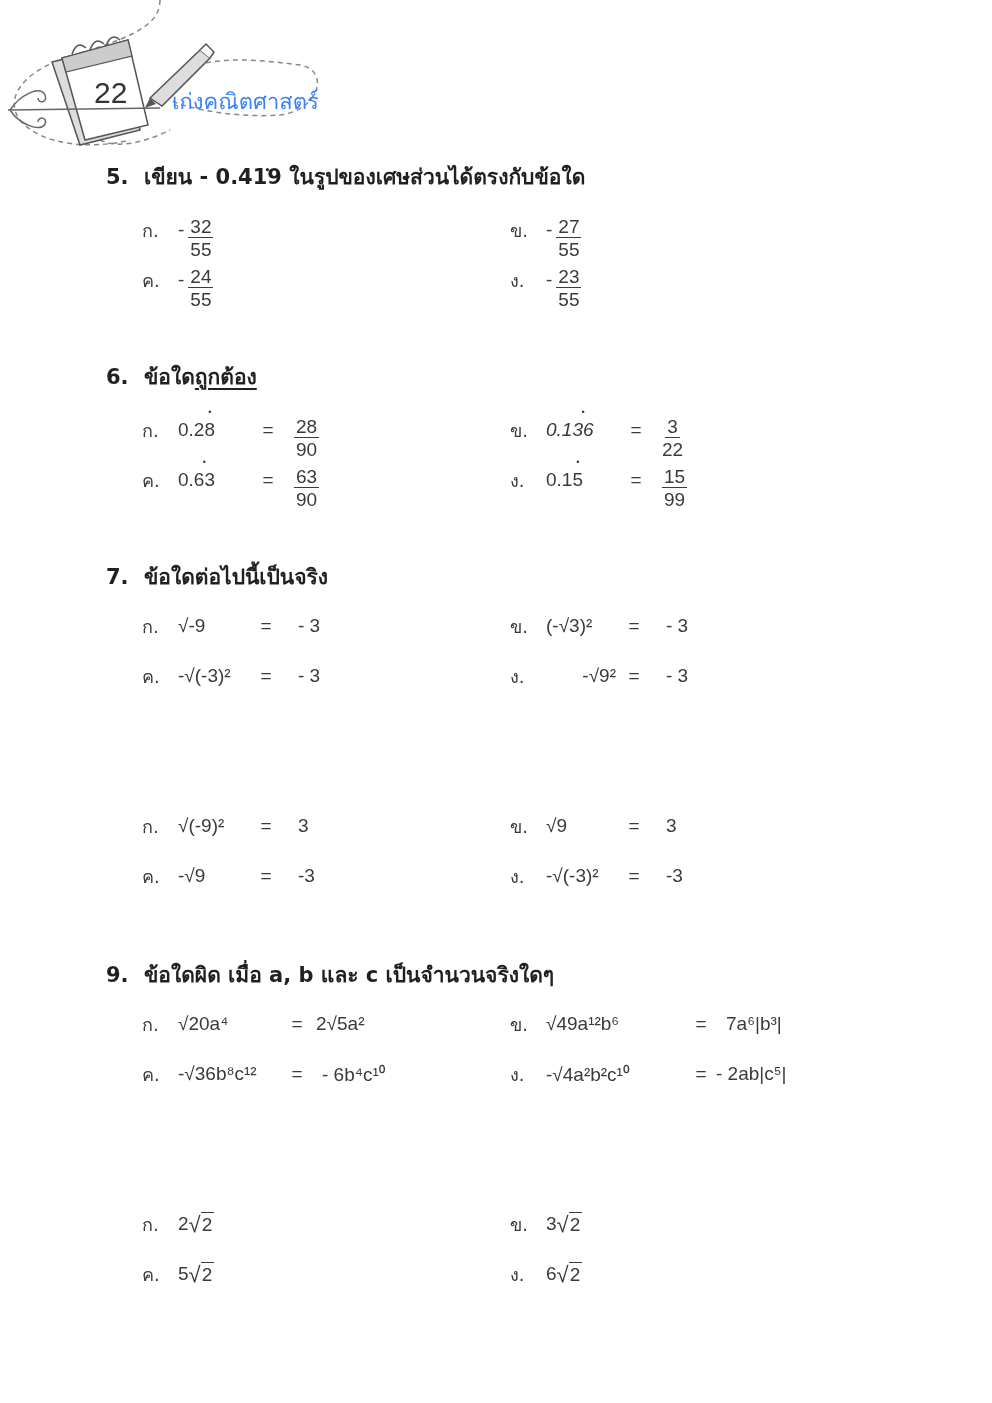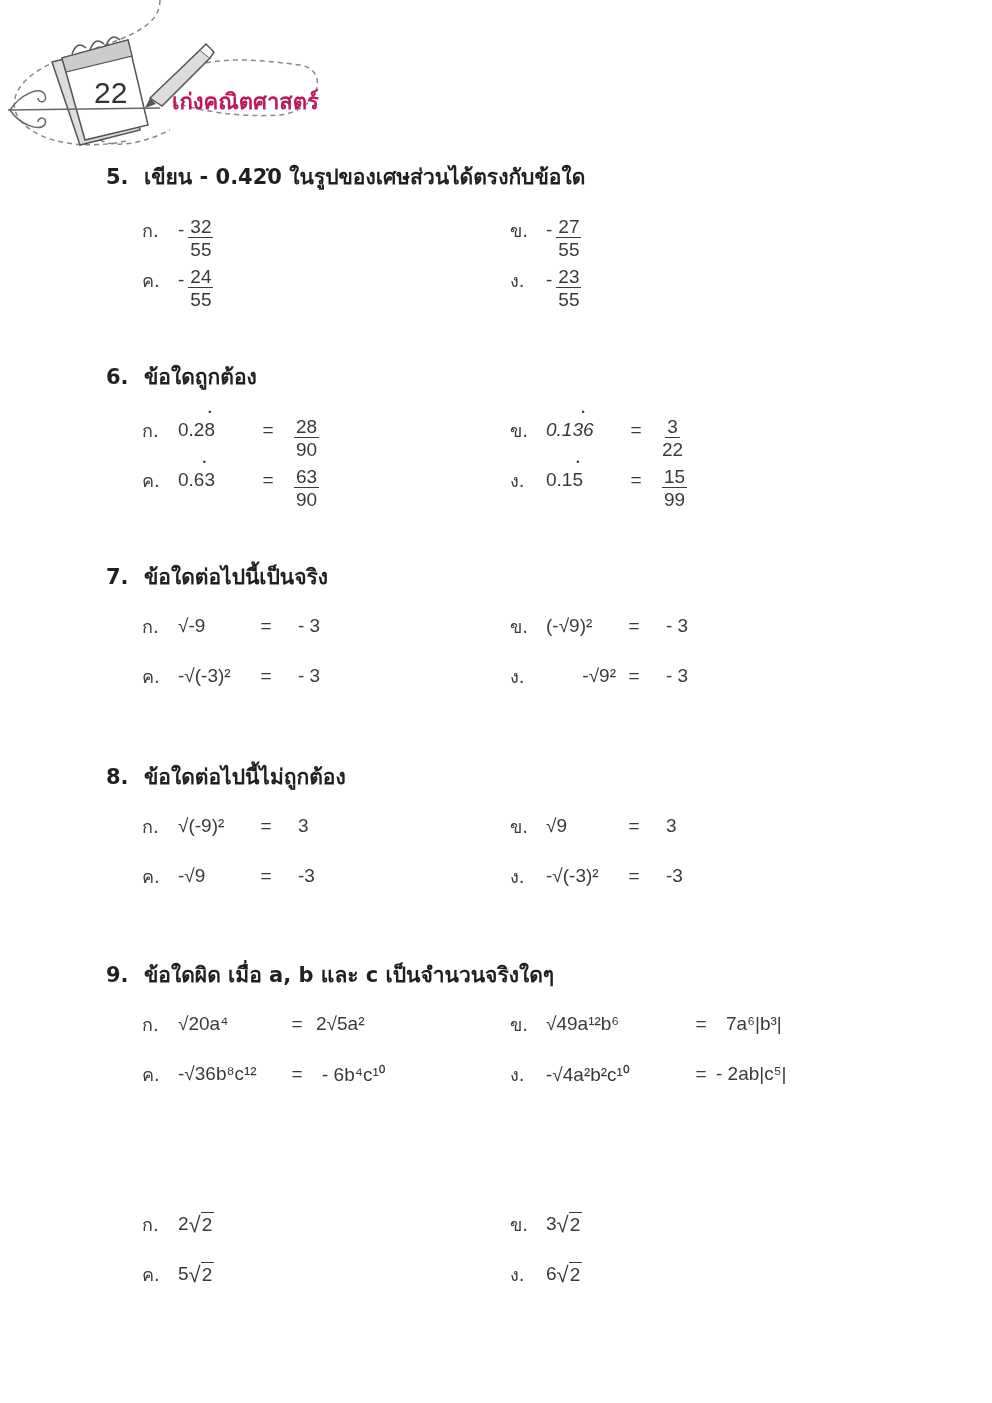--- a/index.html
+++ b/index.html
@@ -1,26 +1,26 @@
 <!DOCTYPE html>
 <html><head>
 <meta charset="utf-8">
 <style>
   html, body { margin: 0; padding: 0; background: #ffffff; }
   body { width: 992px; height: 1403px; position: relative; overflow: hidden;
          font-family: "DejaVu Sans", "Liberation Sans", sans-serif; color: #231f20; }
   .header-art { position: absolute; left: 0; top: 0; width: 330px; height: 150px; }
   .page-number { position: absolute; left: 94px; top: 76px; font-size: 30px; color: #333;
                  font-family: "Liberation Sans", sans-serif; }
-  .book-title { position: absolute; left: 172px; top: 84px; font-size: 22px; color: #be185d;
-                font-family: "DejaVu Sans", sans-serif; font-weight: bold; }
+  .book-title { position: absolute; left: 172px; top: 84px; font-size: 22px; color: #3b82f6;
+                font-family: "DejaVu Sans", sans-serif; }
   .question { position: absolute; left: 106px; width: 760px; }
   .q-title { font-size: 21px; font-weight: bold; height: 34px; line-height: 34px; white-space: nowrap; }
   .q-num { display: inline-block; width: 38px; }
-  .u { text-decoration-thickness: 2px; text-underline-offset: 4px; }
+  .u { text-decoration: underline; text-decoration-thickness: 2px; text-underline-offset: 4px; }
   .opt { position: absolute; font-size: 19px; color: #3a3a3a; height: 44px; display: flex; align-items: center;
          font-family: "Liberation Sans", sans-serif; white-space: nowrap; }
   .opt .lbl { display: inline-block; width: 36px; font-family: "DejaVu Sans", sans-serif; font-size: 18px; }
   .frac { display: inline-flex; flex-direction: column; align-items: center; vertical-align: middle;
           line-height: 1; margin-left: 4px; margin-top: 16px; }
   .frac .n { border-bottom: 1.5px solid #3a3a3a; padding: 0 2px 1px; }
   .frac .d { padding-top: 2px; }
   .eq { display: inline-block; text-align: center; }
   .dot { position: relative; }
   .dot::after { content: "•"; position: absolute; left: 50%; top: -12px; transform: translateX(-50%); font-size: 9px; }
@@ -52,21 +52,21 @@
     <path d="M8 110 L160 108"></path>
     <path d="M10 110 C20 95 40 85 45 95 C48 103 38 104 38 98"></path>
     <path d="M10 110 C20 125 40 132 45 124 C48 117 38 116 38 122"></path>
   </g>
 </svg>
 <div class="page-number">22</div>
 <div class="book-title">เก่งคณิตศาสตร์</div>
 
 <div class="question" style="top:160px;height:160px;">
   <div class="q-title">
-    <span class="q-num">5.</span><span>เขียน - 0.4</span><span class="dot"><span>20</span></span><span> ในรูปของเศษส่วนได้ตรงกับข้อใด</span>
+    <span class="q-num">5.</span><span>เขียน - 0.4</span><span class="dot"><span>19</span></span><span> ในรูปของเศษส่วนได้ตรงกับข้อใด</span>
   </div>
   <div class="opt" style="left:36px;top:48px;">
     <span class="lbl">ก.</span>
       <span>-</span>
     <span class="frac">
         <span class="n">32</span>
         <span class="d">55</span>
       </span>
   </div>
   <div class="opt" style="left:404px;top:48px;">
@@ -142,42 +142,39 @@
     <span class="q-num">7.</span><span>ข้อใดต่อไปนี้เป็นจริง</span>
   </div>
   <div class="opt" style="left:36px;top:44px;">
     <span class="lbl">ก.</span>
     <span style="width:70px;display:inline-block;">√-9</span>
     <span class="eq" style="width:36px;">=</span>
     <span style="margin-left:14px;">- 3</span>
   </div>
   <div class="opt" style="left:404px;top:44px;">
     <span class="lbl">ข.</span>
-    <span style="width:70px;display:inline-block;">(-√9)²</span>
+    <span style="width:70px;display:inline-block;">(-√3)²</span>
     <span class="eq" style="width:36px;">=</span>
     <span style="margin-left:14px;">- 3</span>
   </div>
   <div class="opt" style="left:36px;top:94px;">
     <span class="lbl">ค.</span>
     <span style="width:70px;display:inline-block;">-√(-3)²</span>
     <span class="eq" style="width:36px;">=</span>
     <span style="margin-left:14px;">- 3</span>
   </div>
   <div class="opt" style="left:404px;top:94px;">
     <span class="lbl">ง.</span>
     <span style="width:70px;display:inline-block;text-align:right;">-√9²</span>
     <span class="eq" style="width:36px;">=</span>
     <span style="margin-left:14px;">- 3</span>
   </div>
 </div>
 
 <div class="question" style="top:760px;height:140px;">
-  <div class="q-title">
-    <span class="q-num">8.</span><span>ข้อใดต่อไปนี้</span><span class="u">ไม่ถูกต้อง</span>
-  </div>
   <div class="opt" style="left:36px;top:44px;">
     <span class="lbl">ก.</span>
     <span style="width:70px;display:inline-block;">√(-9)²</span>
     <span class="eq" style="width:36px;">=</span>
     <span style="margin-left:14px;">3</span>
   </div>
   <div class="opt" style="left:404px;top:44px;">
     <span class="lbl">ข.</span>
     <span style="width:70px;display:inline-block;">√9</span>
     <span class="eq" style="width:36px;">=</span>

